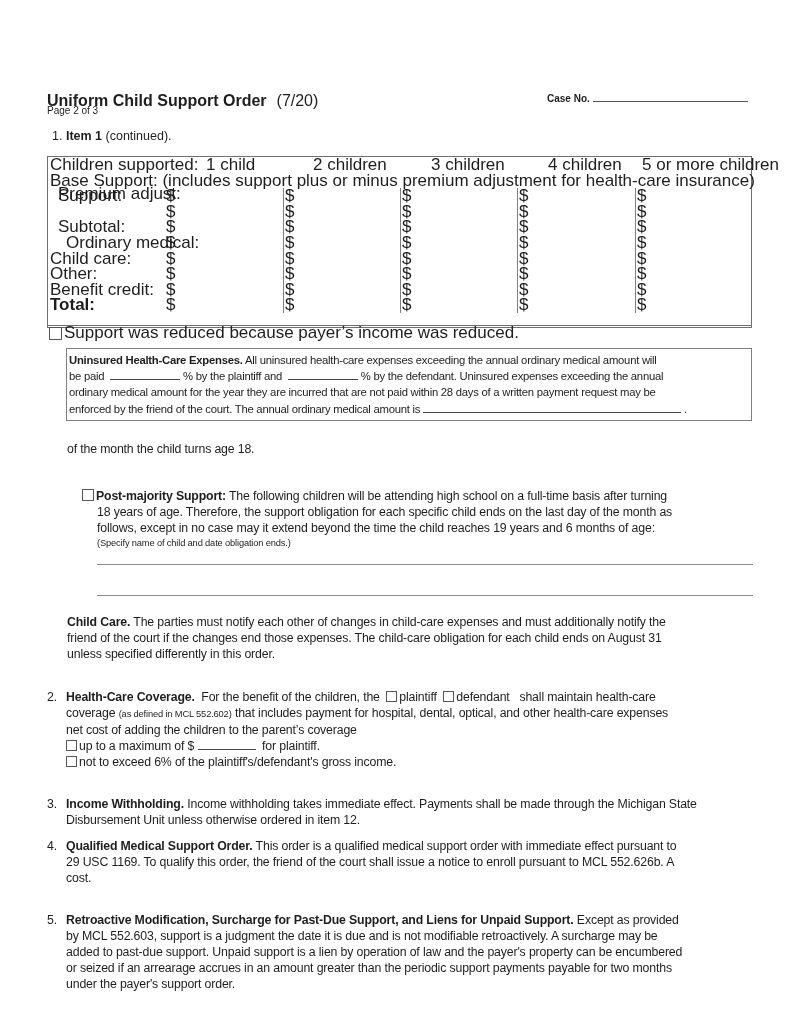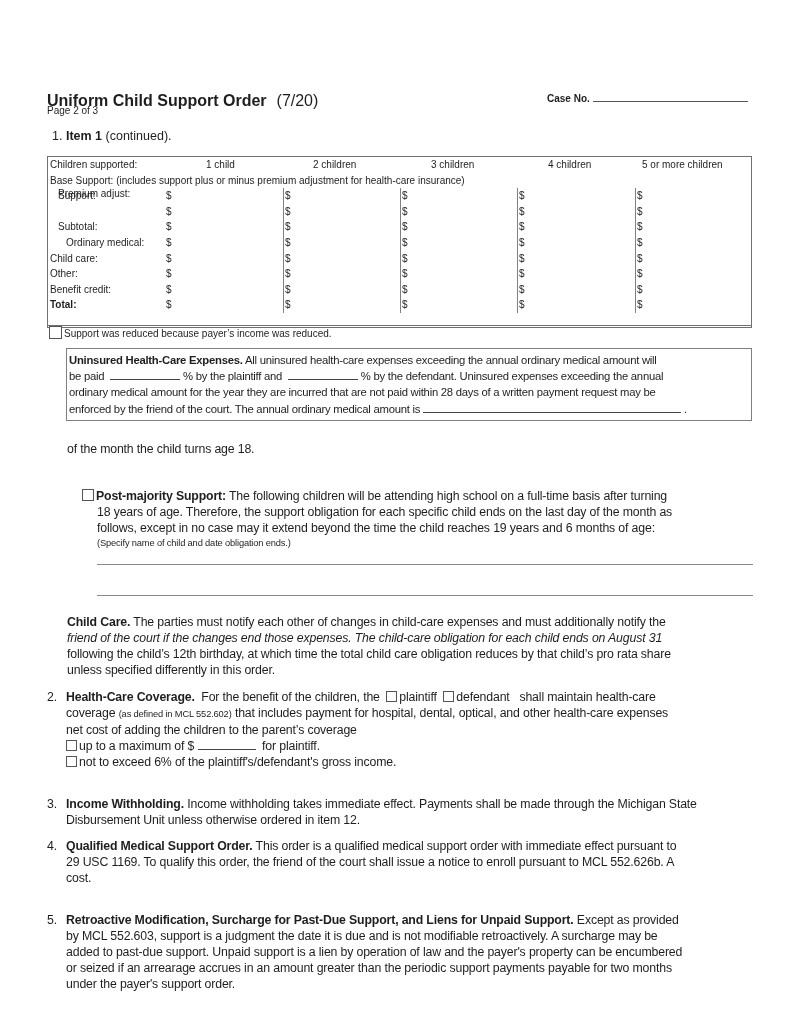--- a/index.html
+++ b/index.html
@@ -10,21 +10,21 @@
   .abs { position: absolute; }
   .hdr-title { left: 47px; top: 92px; font-size: 16px; font-weight: bold; }
   .hdr-rev { font-weight: normal; margin-left: 10px; }
   .hdr-page { left: 47px; top: 105px; font-size: 10px; }
   .case-no { left: 547px; top: 92px; font-size: 10px; font-weight: bold; }
   .case-line { display: inline-block; width: 155px; border-bottom: 1px solid #555; height: 9px; margin-left: 3px; vertical-align: baseline; }
   .item1 { left: 52px; top: 129px; font-size: 12.5px; }
   .item1 b { font-weight: bold; }
 
   
-  .tbl { left: 47px; top: 156px; width: 705px; height: 172px; border: 1px solid #707070; box-sizing: border-box; font-size: 10px; }
+  .tbl { left: 47px; top: 156px; width: 705px; height: 172px; border: 1px solid #707070; box-sizing: border-box; font-size: 17px; }
   .tbl .row { position: absolute; left: 0; height: 15.6px; line-height: 15.6px; white-space: nowrap; }
   .tbl .vline { position: absolute; width: 1px; background: #808080; top: 31px; height: 125px; }
   .tbl .foot { position: absolute; left: 0; right: 0; top: 168px; height: 15px; border-top: 1px solid #707070; line-height: 14px; }
   .cb { display: inline-block; width: 11px; height: 11px; border: 1px solid #555; box-sizing: border-box; vertical-align: -1px; margin-right: 2px; background: #fff; }
 
   
   .ubox { left: 66px; top: 348px; width: 686px; height: 73px; border: 1px solid #808080; box-sizing: border-box; padding: 3px 2px; font-size: 11.3px; line-height: 16.2px; letter-spacing: -0.25px; }
   .blank { display: inline-block; border-bottom: 1px solid #444; height: 10px; vertical-align: baseline; }
 
   .para { font-size: 12.3px; line-height: 16px; letter-spacing: -0.15px; }
@@ -140,22 +140,21 @@
   <div style="white-space:nowrap;"><span class="cb" style="width:12px;height:12px;"></span><b>Post-majority Support:</b> <span>The following children will be attending high school on a full-time basis after turning</span></div>
   <div style="padding-left:15px; white-space:nowrap;">18 years of age. Therefore, the support obligation for each specific child ends on the last day of the month as</div>
   <div style="padding-left:15px; white-space:nowrap;">follows, except in no case may it extend beyond the time the child reaches 19 years and 6 months of age:</div>
   <div class="small" style="padding-left:15px; line-height:14px;">(Specify name of child and date obligation ends.)</div>
 </div>
 <div class="abs rule" style="left:97px; top:564px; width:656px;"></div>
 <div class="abs rule" style="left:97px; top:595px; width:656px;"></div>
 
 <div class="abs para" style="left:67px; top:614px; width:690px;">
   <div style="white-space:nowrap;"><b>Child Care.</b> <span>The parties must notify each other of changes in child-care expenses and must additionally notify the</span></div>
-  <div style="white-space:nowrap;font-style:italic;">friend of the court if the changes end those expenses. The child-care obligation for each child ends on August 31</div>
-  <div style="white-space:nowrap;">following the child’s 12th birthday, at which time the total child care obligation reduces by that child’s pro rata share</div>
+  <div style="white-space:nowrap;">friend of the court if the changes end those expenses. The child-care obligation for each child ends on August 31</div>
   <div>unless specified differently in this order.</div>
 </div>
 
 <div class="abs para" style="left:47px; top:689px; width:710px;">
   <span class="num" style="left:0; top:0;">2.</span>
   <div style="padding-left:19px;">
     <div style="white-space:nowrap;"><b>Health-Care Coverage.</b>&nbsp; <span>For the benefit of the children, the</span>&nbsp; <span class="cb"></span><span>plaintiff</span>&nbsp; <span class="cb"></span><span>defendant</span>&nbsp;&nbsp; <span>shall maintain health-care</span></div>
     <div style="white-space:nowrap;"><span>coverage</span> <span class="small">(as defined in MCL 552.602)</span> <span>that includes payment for hospital, dental, optical, and other health-care expenses</span></div>
     <div style="white-space:nowrap;">net cost of adding the children to the parent’s coverage</div>
     <div style="white-space:nowrap; position:relative; height:16px;text-align:right;">

